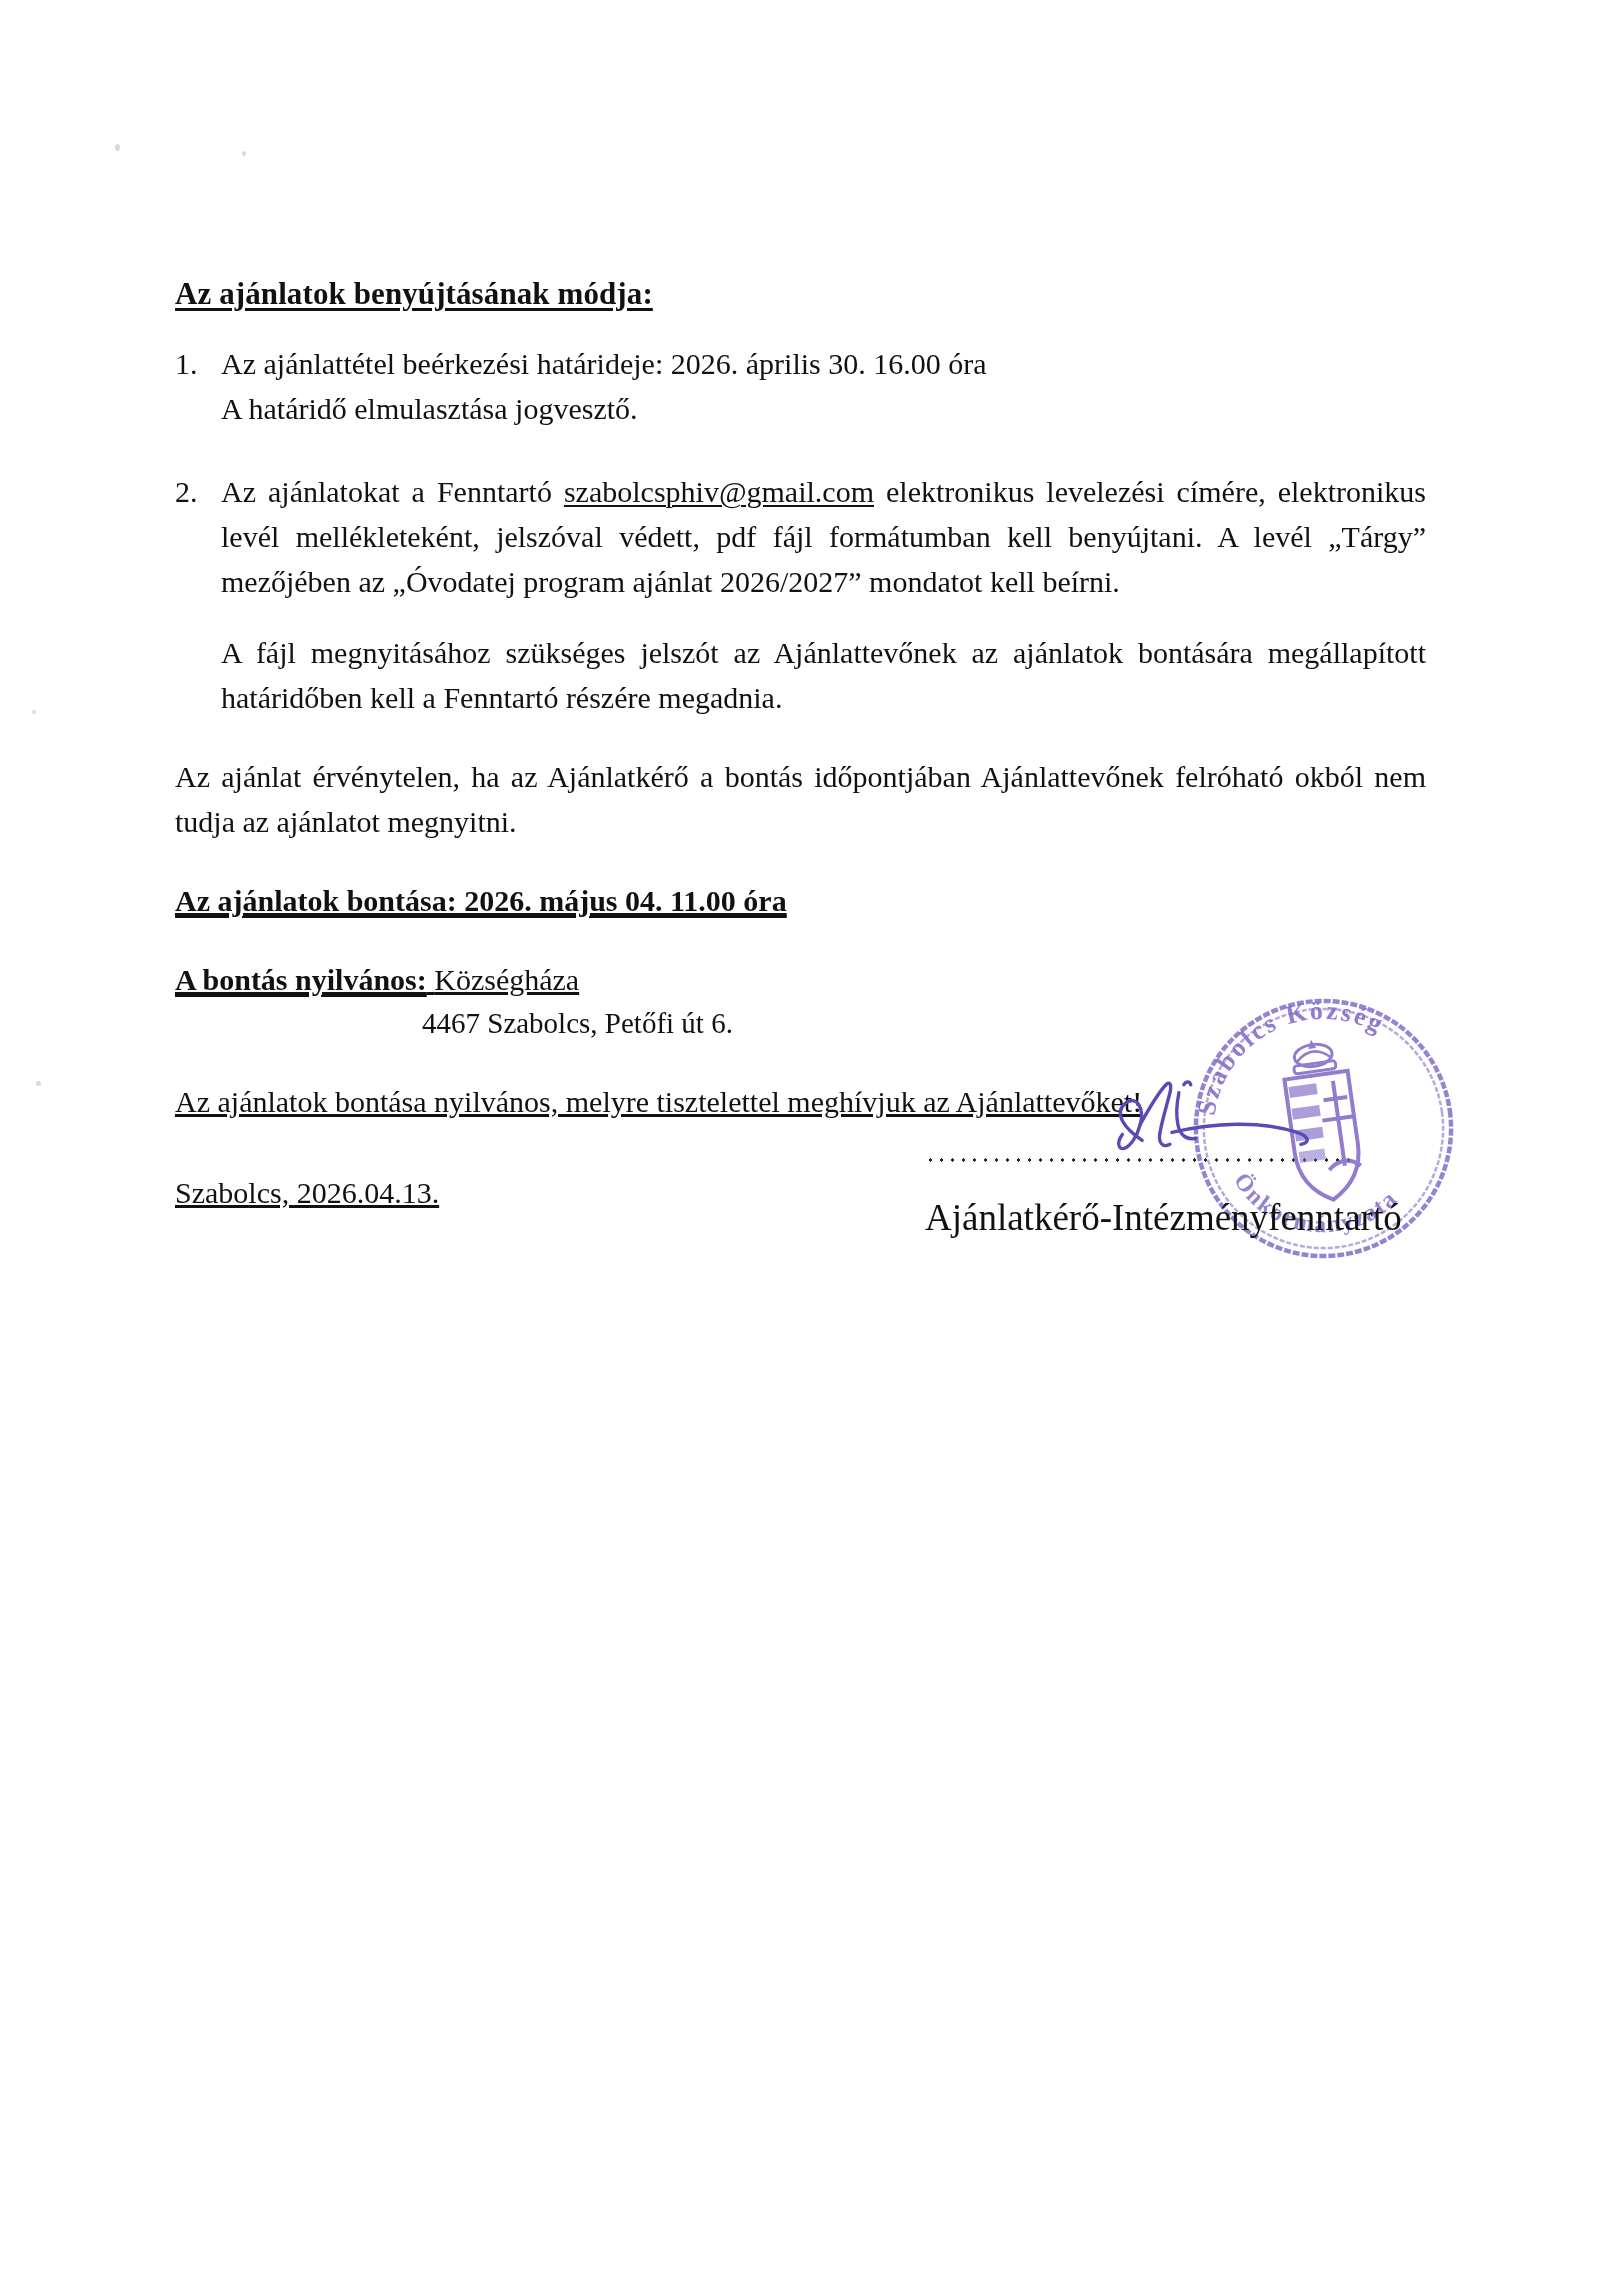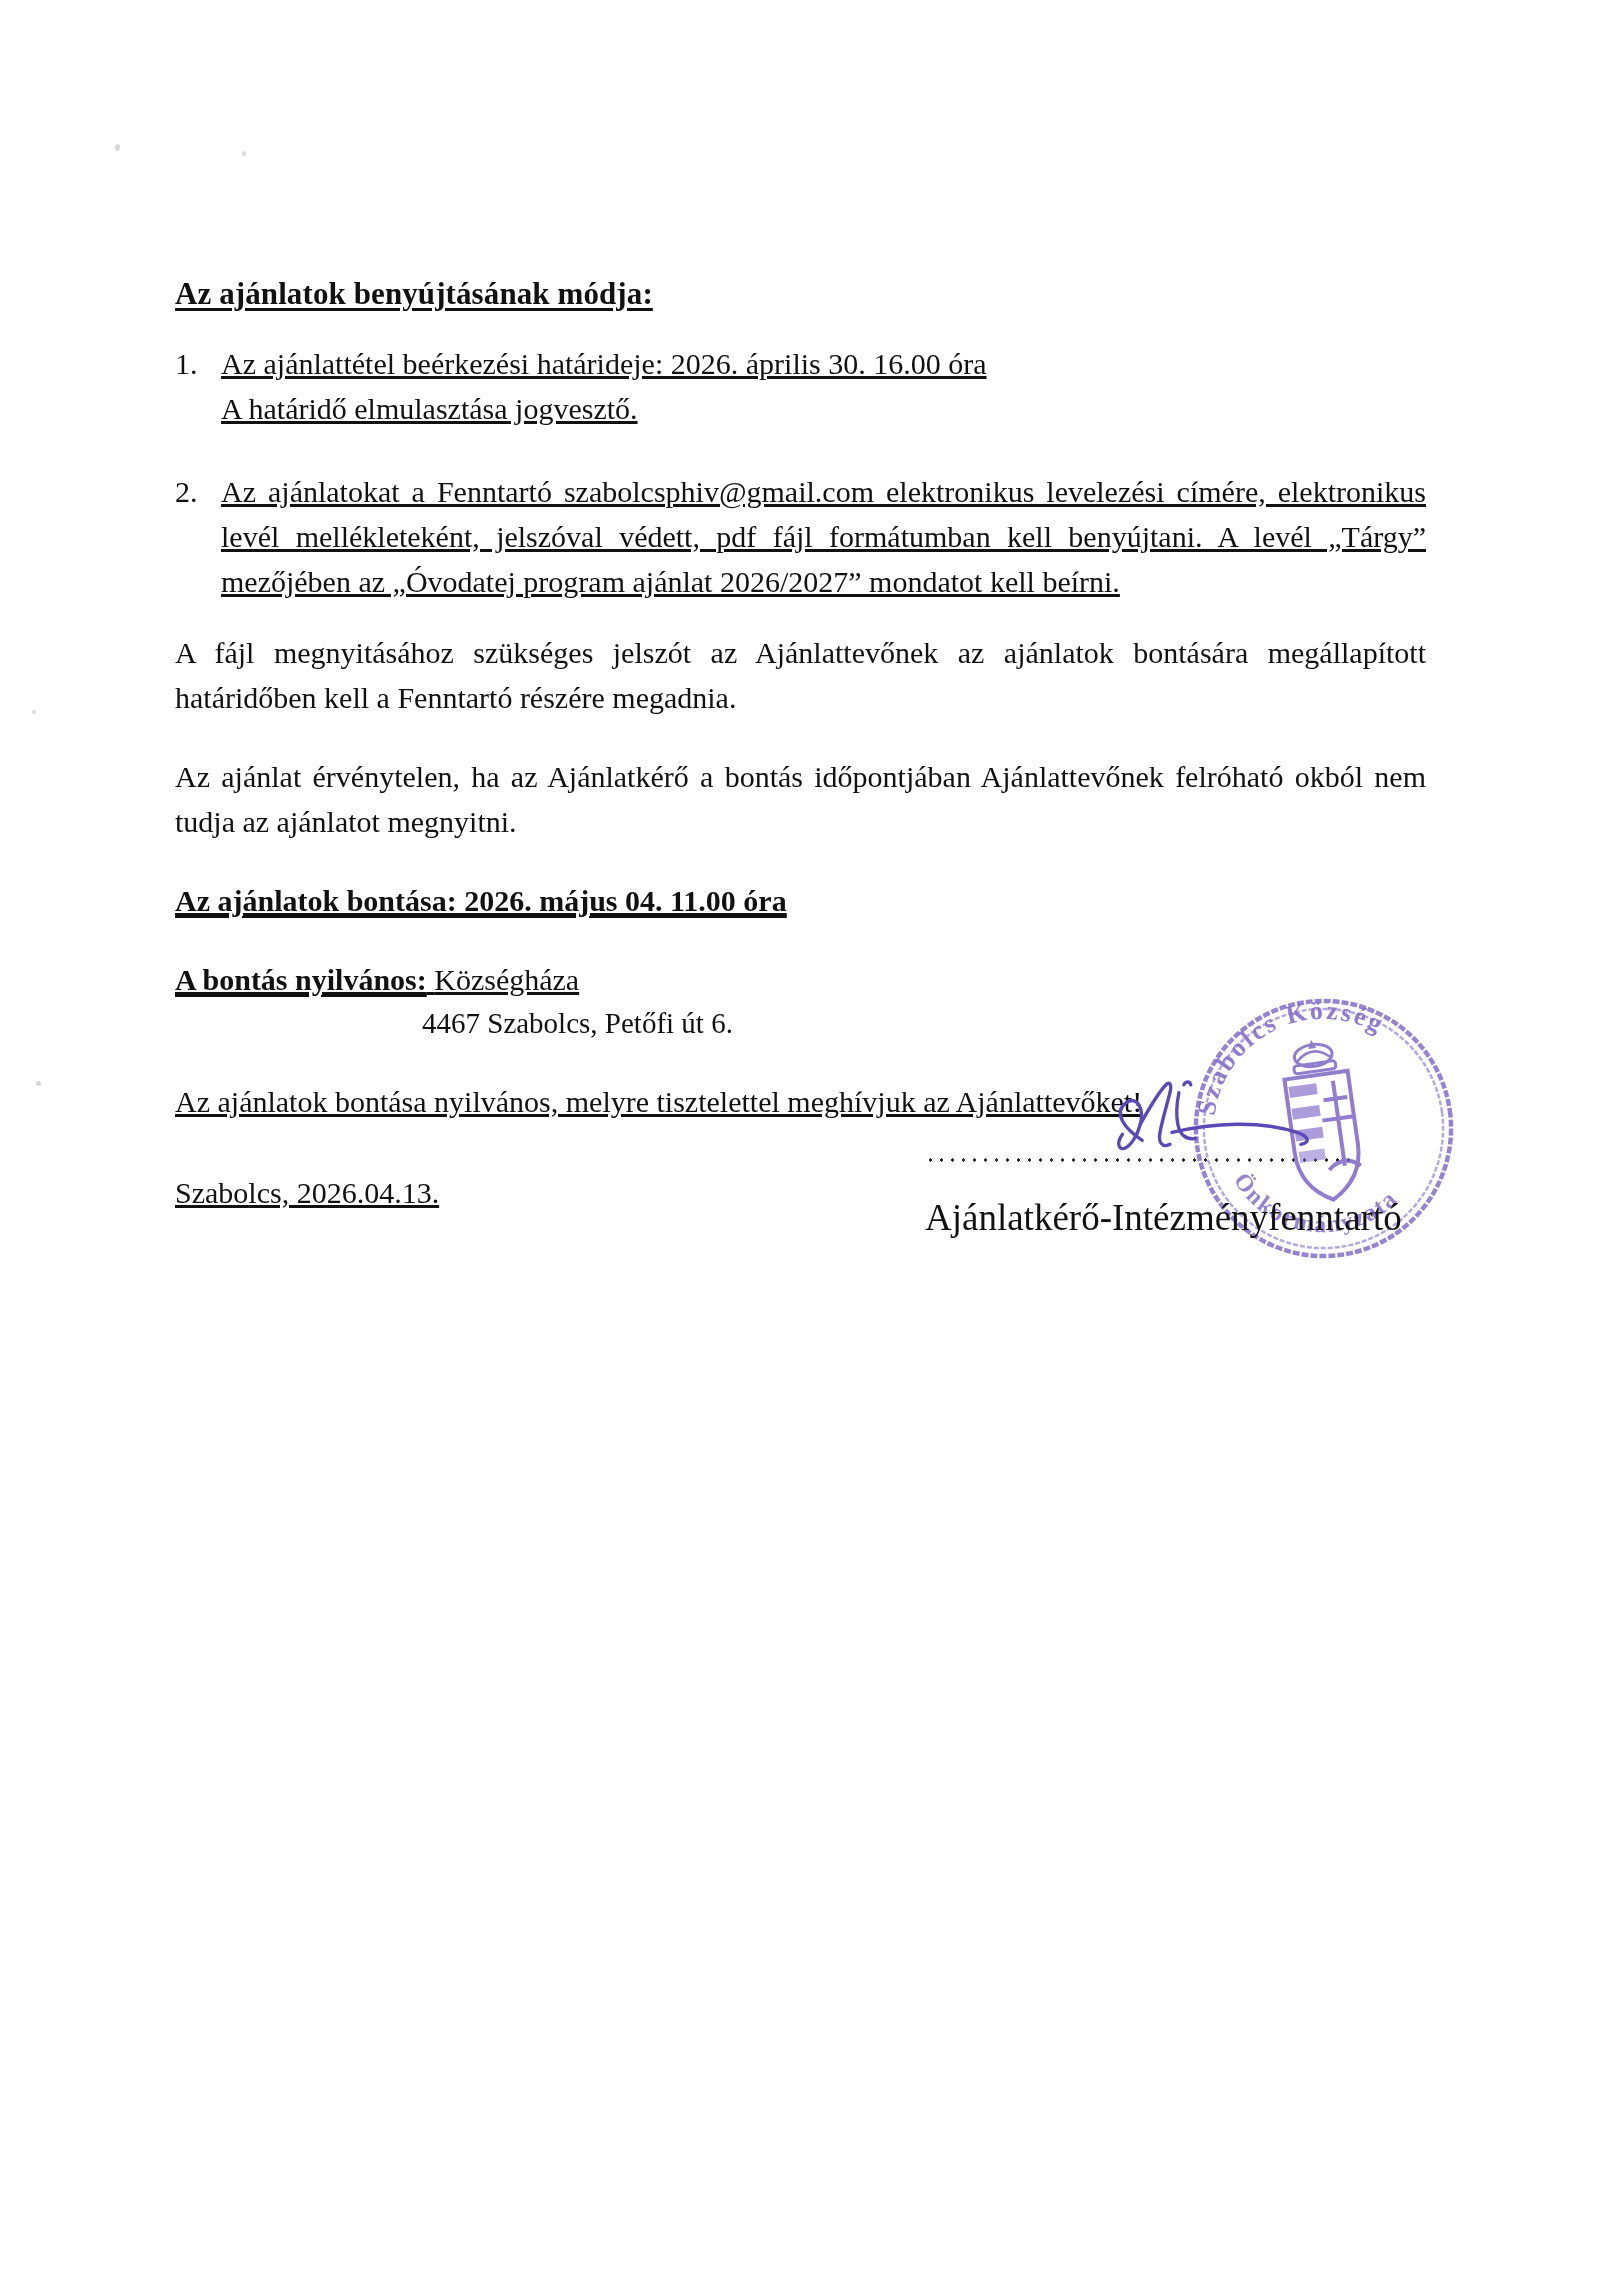--- a/index.html
+++ b/index.html
@@ -52,38 +52,37 @@
   }
   .li .num {
     flex: 0 0 auto;
     width: 46px;
     text-align: left;
   }
   .li .body {
     flex: 1 1 auto;
     text-align: justify;
     text-justify: inter-word;
-    text-decoration: underline;
   }
   .li .body .subline {
     display: block;
   }
   .li.no-justify .body { text-align: left; }
   .gap-sm { height: 22px; }
   .gap-md { height: 34px; }
   .gap-lg { height: 46px; }
   .para {
     font-size: 30px;
     line-height: 1.50;
     text-align: justify;
     text-justify: inter-word;
     margin: 0;
   }
   .para.left { text-align: left; text-decoration: underline; }
-  .para.indent { }
+  .para.indent { margin-left: 46px; }
   .link {
     text-decoration: underline;
     text-underline-offset: 3px;
     text-decoration-thickness: 2px;
   }
   .bold-underline {
     font-weight: bold;
     text-decoration: underline;
     text-underline-offset: 4px;
     text-decoration-thickness: 2.5px;

